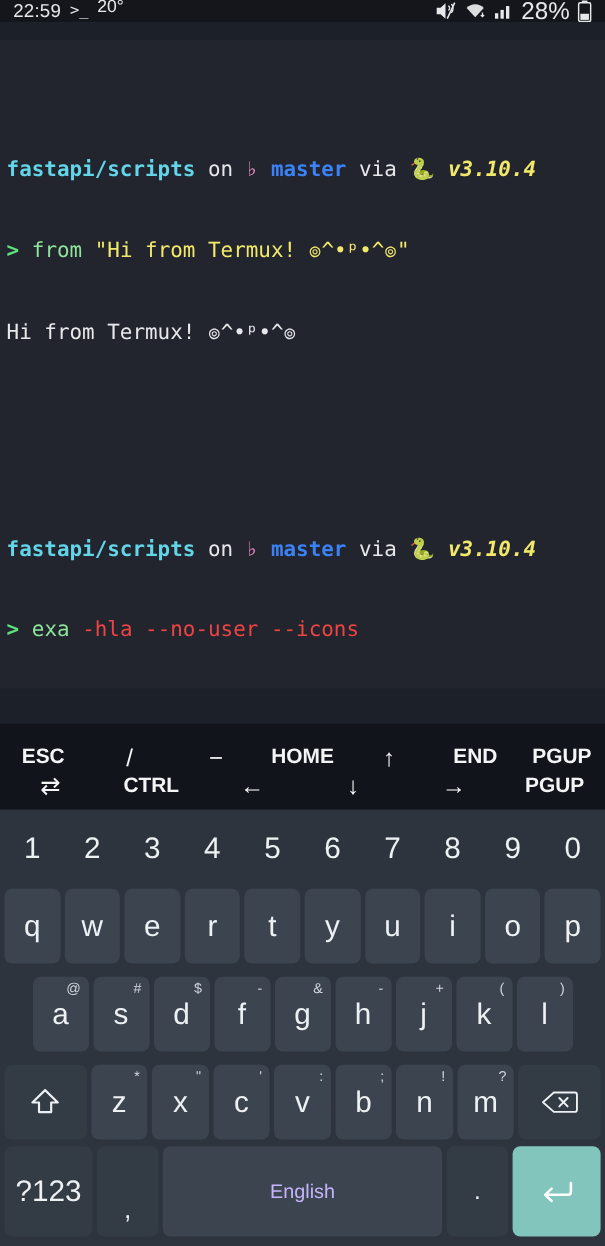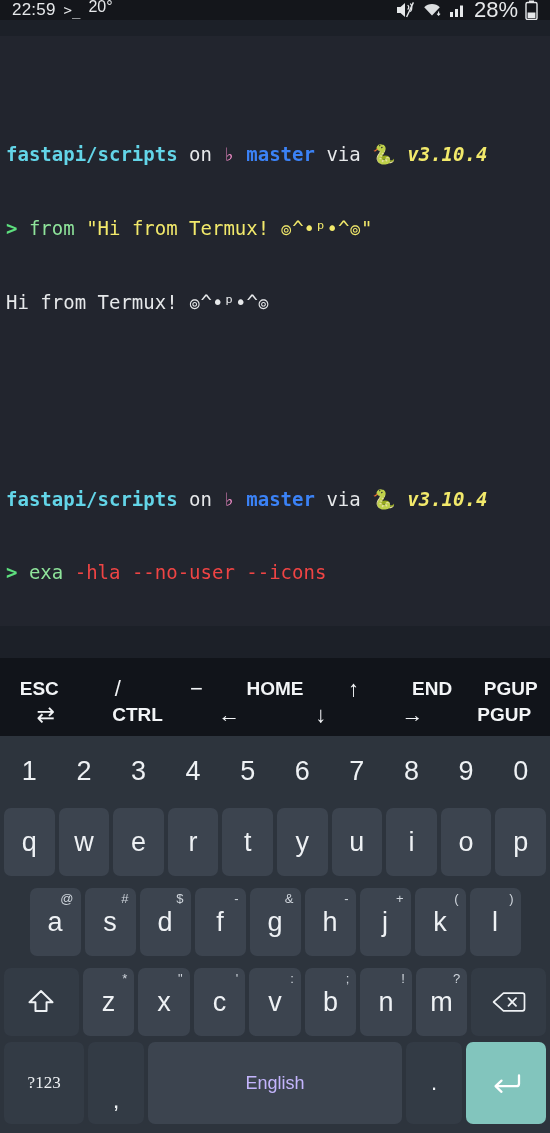--- a/index.html
+++ b/index.html
@@ -80,21 +80,21 @@
   .kbrow.letters { flex: 0 0 80px; }
   .kbrow.letters .key { background:#3c444f; height:68px; }
   .kbrow.bottom { flex: 0 0 82px; }
   .key .sup {
     position:absolute; top:3px; right:7px; font-size:13px;
     color:#cfd5dc; font-family:"Liberation Sans", sans-serif; font-weight:normal;
   }
   .key.fnkey { background:#333b45 !important; }
   .key.enter { background:#82c5bd !important; }
   .key.space { background:#3c444f !important; flex: 4.6; color:#c4b5fd; font-size:18px;}
-  .key.modkey { background:#333b45 !important; font-size:17px;font-family:Liberation Serif, serif; }
+  .key.modkey { background:#333b45 !important; font-size:27px; }
   .key.punct { background:#333b45 !important; font-size:24px; }
   .key.punct.comma { align-items:flex-end; padding-bottom:10px; }
   .key.punct.period { align-items:center; font-size:22px;}
   .row-indent-left  { flex: 0.5; }
   .row-indent-right { flex: 0.5; }
   .key svg { display:block; }
 </style>
 </head>
 <body>
 

